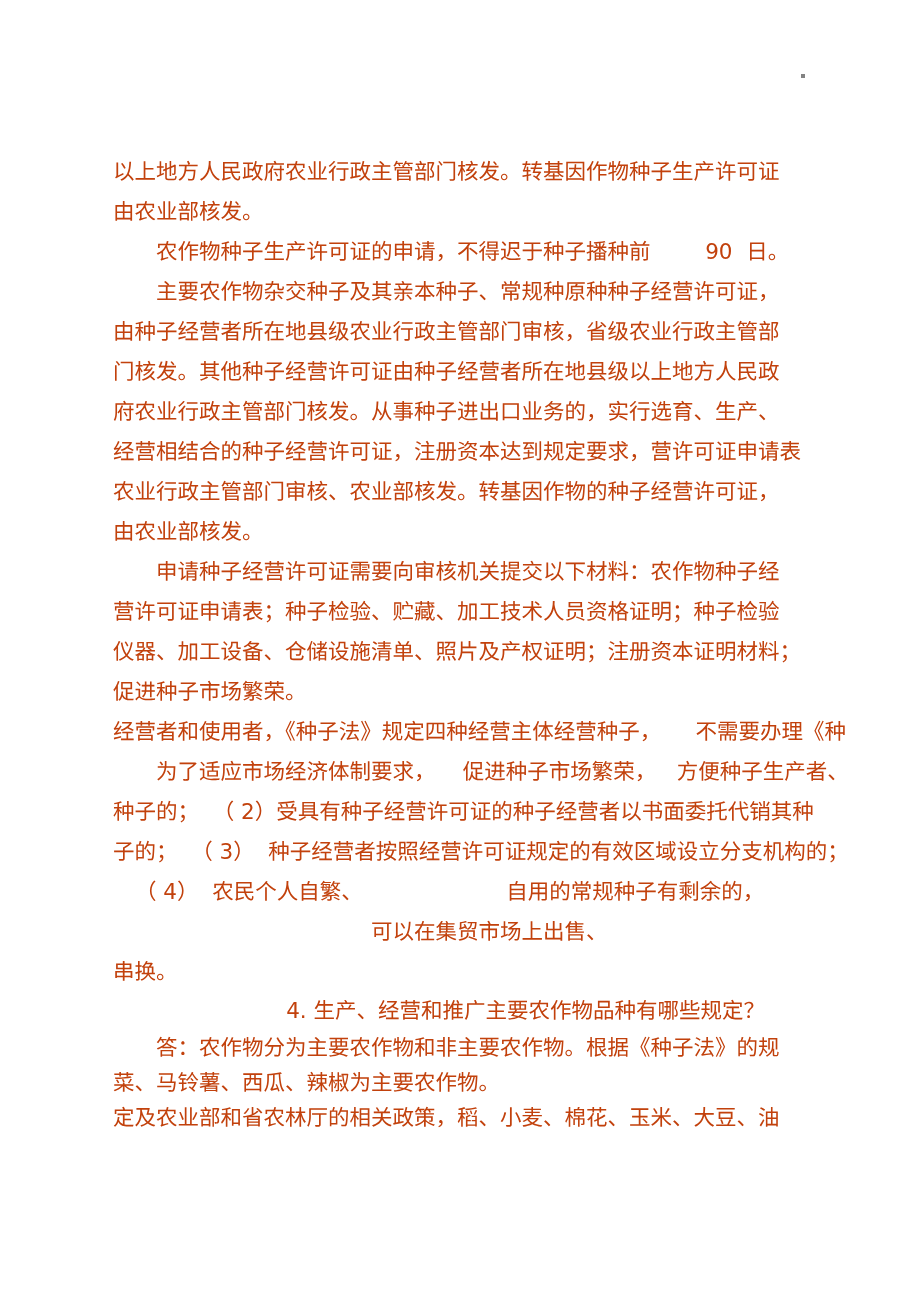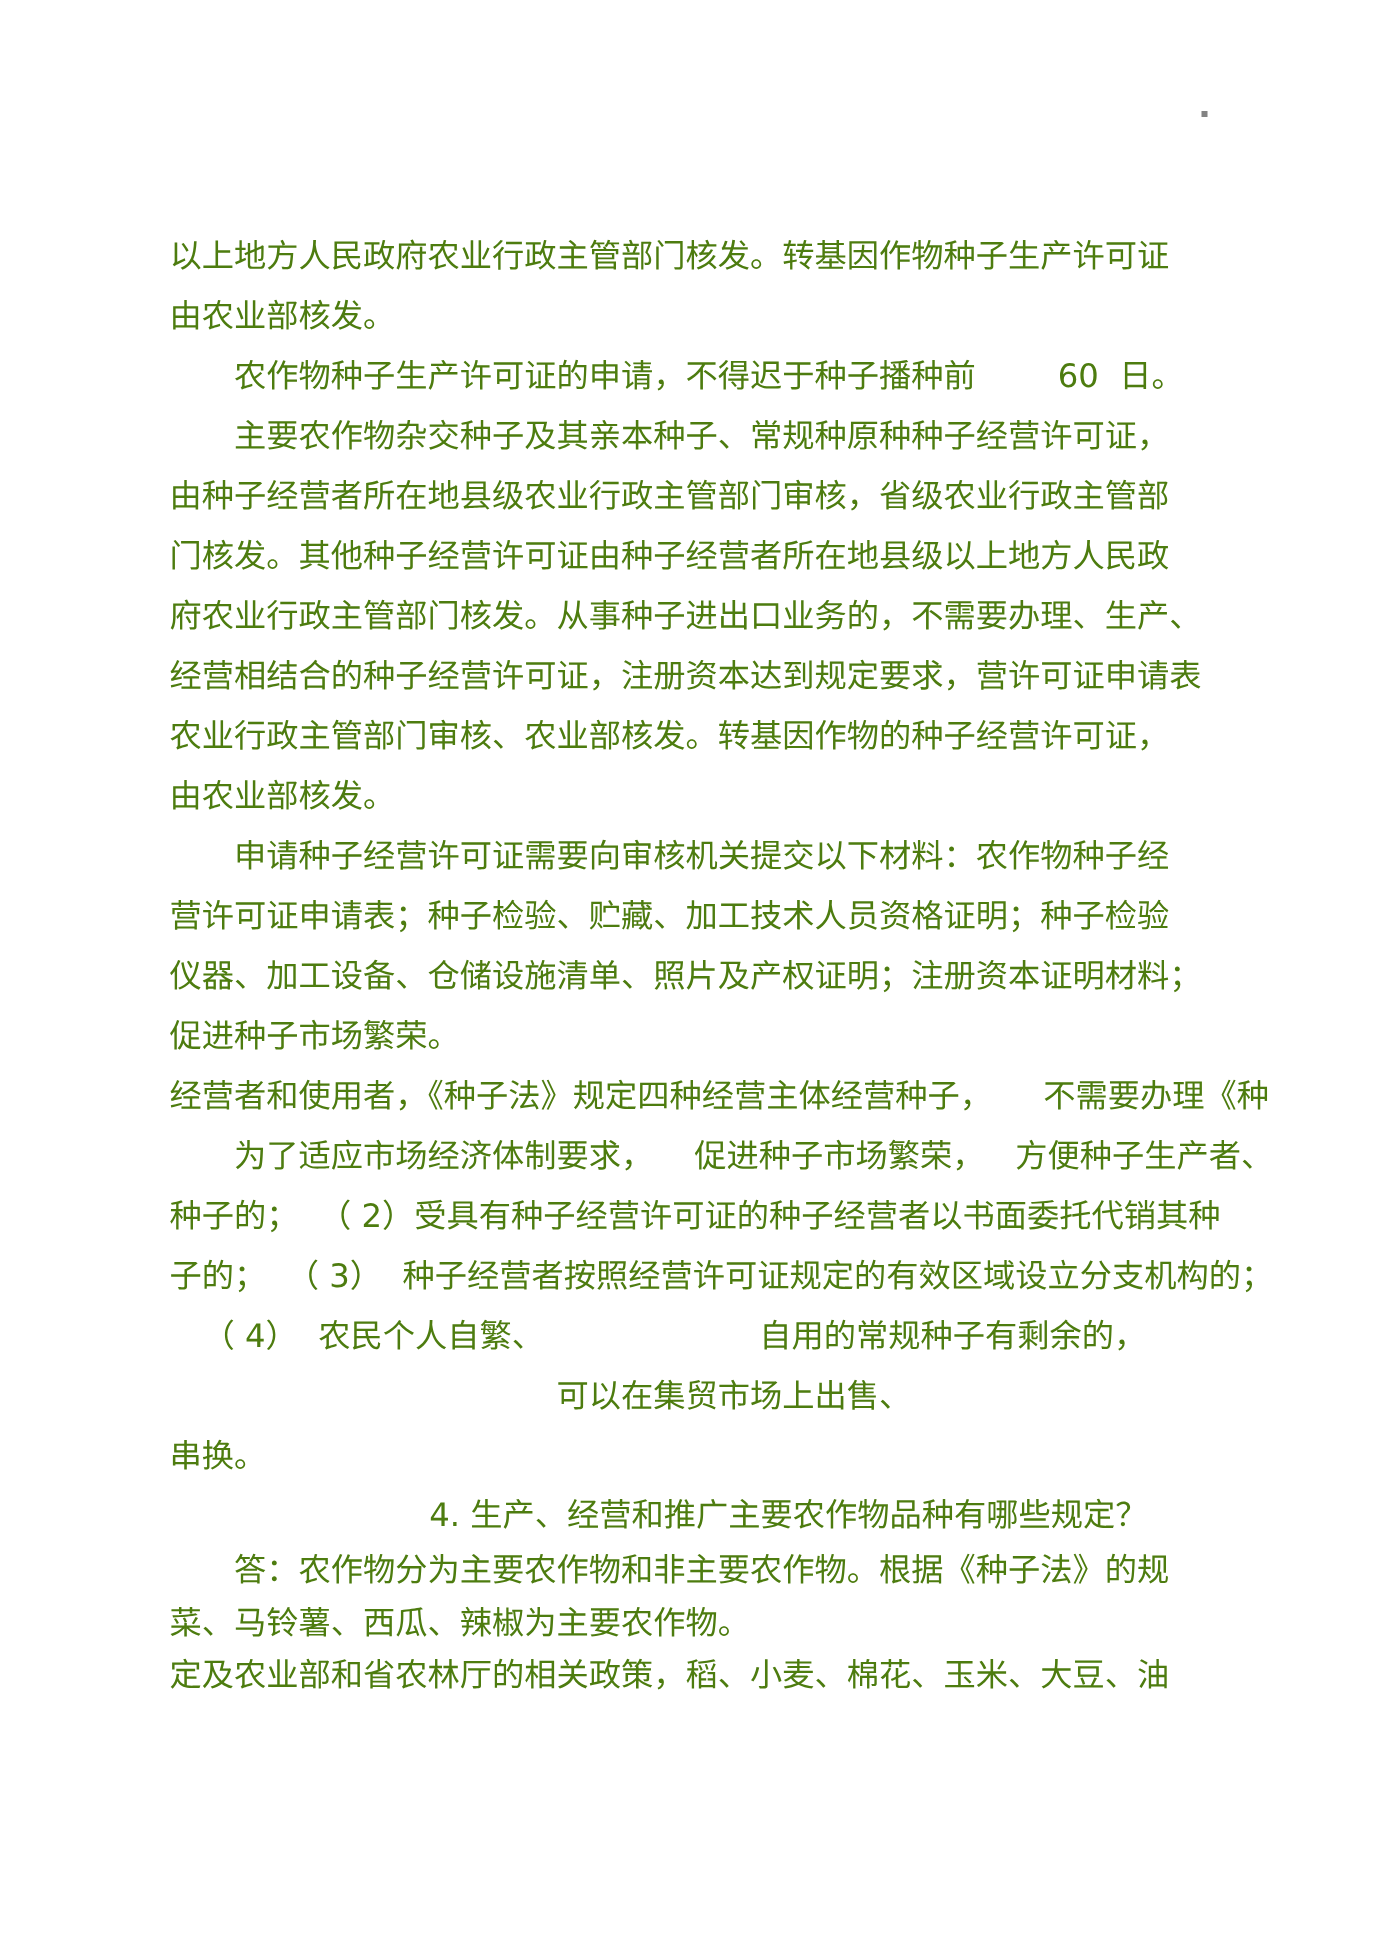--- a/index.html
+++ b/index.html
@@ -35,21 +35,21 @@
     left: 113px;
     top: 152px;
     width: 652px;
   }
   .ln {
     font-size: 21.5px;
     line-height: 40px;
     height: 40px;
     white-space: pre;
     letter-spacing: 0px;
-    color: #4d7c0f;
+    color: #c2410c;
     font-weight: 400;
   }
   
   .ln.tight {
     line-height: 35px;
     height: 35px;
   }
   .ln.tight-first {
     line-height: 38px;
     height: 38px;
@@ -64,25 +64,25 @@
 <body>
 
 <div class="page">
 
   <div class="scan-speck"></div>
 
   <div class="body-block">
 
     <div class="ln">以上地方人民政府农业行政主管部门核发。转基因作物种子生产许可证</div>
     <div class="ln">由农业部核发。</div>
-    <div class="ln ind-2">农作物种子生产许可证的申请，不得迟于种子播种前        60  日。</div>
+    <div class="ln ind-2">农作物种子生产许可证的申请，不得迟于种子播种前        90  日。</div>
     <div class="ln ind-2">主要农作物杂交种子及其亲本种子、常规种原种种子经营许可证，</div>
     <div class="ln">由种子经营者所在地县级农业行政主管部门审核，省级农业行政主管部</div>
     <div class="ln">门核发。其他种子经营许可证由种子经营者所在地县级以上地方人民政</div>
-    <div class="ln">府农业行政主管部门核发。从事种子进出口业务的，不需要办理、生产、</div>
+    <div class="ln">府农业行政主管部门核发。从事种子进出口业务的，实行选育、生产、</div>
     <div class="ln">经营相结合的种子经营许可证，注册资本达到规定要求，营许可证申请表</div>
     <div class="ln">农业行政主管部门审核、农业部核发。转基因作物的种子经营许可证，</div>
     <div class="ln">由农业部核发。</div>
     <div class="ln ind-2">申请种子经营许可证需要向审核机关提交以下材料：农作物种子经</div>
     <div class="ln">营许可证申请表；种子检验、贮藏、加工技术人员资格证明；种子检验</div>
     <div class="ln">仪器、加工设备、仓储设施清单、照片及产权证明；注册资本证明材料；</div>
     <div class="ln">促进种子市场繁荣。</div>
     <div class="ln">经营者和使用者，《种子法》规定四种经营主体经营种子，     不需要办理《种</div>
     <div class="ln ind-2">为了适应市场经济体制要求，    促进种子市场繁荣，   方便种子生产者、</div>
     <div class="ln">种子的；  （ 2）受具有种子经营许可证的种子经营者以书面委托代销其种</div>

